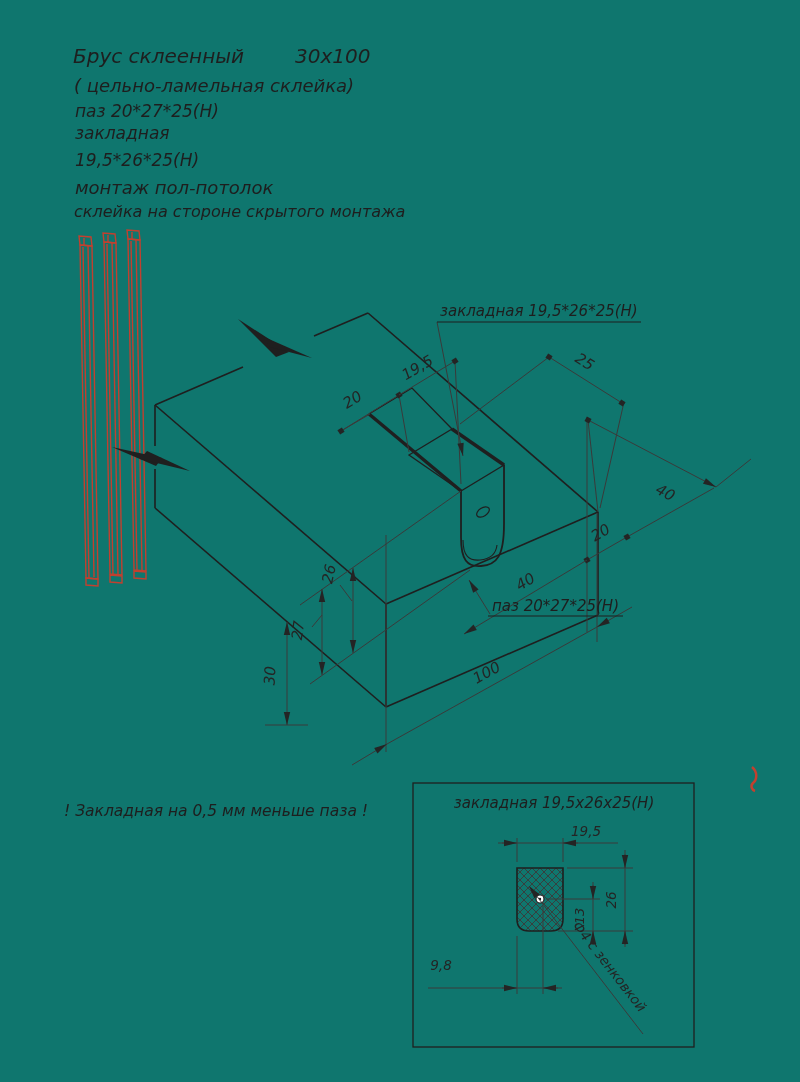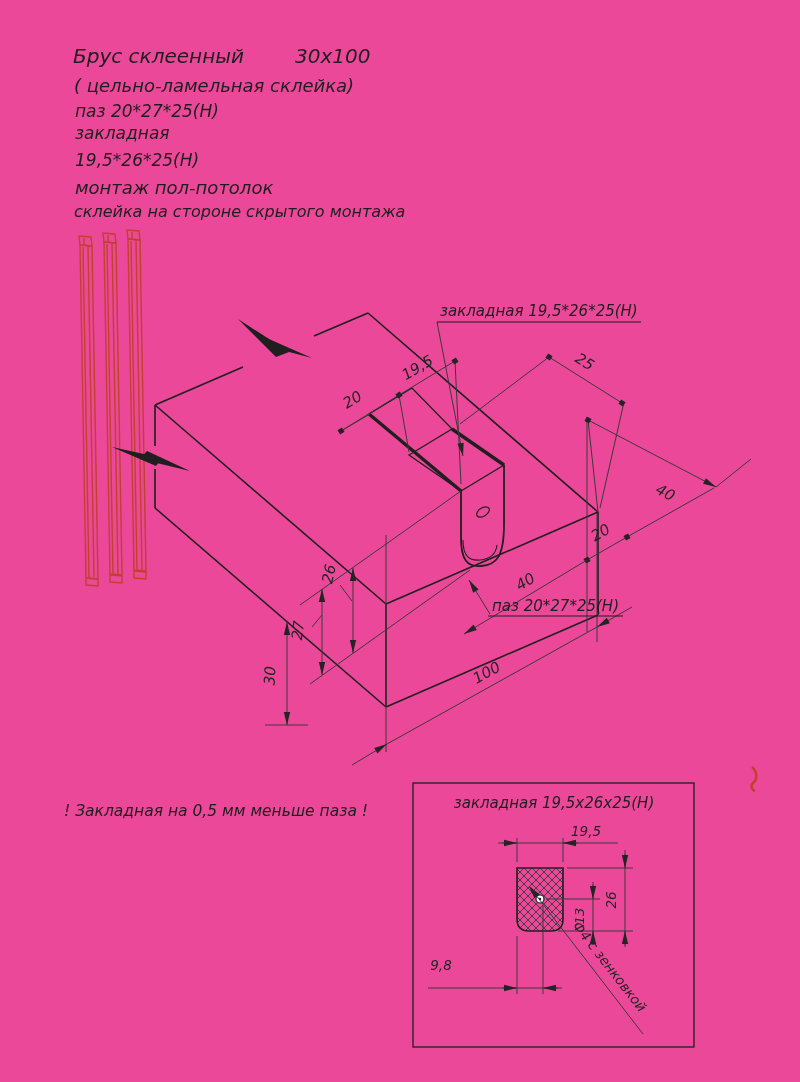--- a/index.html
+++ b/index.html
@@ -1,16 +1,16 @@
 <!DOCTYPE html>
 <html><head>
 <meta charset="utf-8">
 <style>
   html,body{margin:0;padding:0;background:#ffffff;}
-  .page{position:relative;width:800px;height:1082px;background:#ec4899;overflow:hidden;
+  .page{position:relative;width:800px;height:1082px;background:#0f766e;overflow:hidden;
         font-family:"DejaVu Sans", sans-serif;}
   svg{display:block;}
   .cad{font-family:"DejaVu Sans", sans-serif;font-style:italic;fill:#1e1e1e;}
   .dimtxt{font-family:"DejaVu Sans", sans-serif;font-style:italic;fill:#242424;}
 </style>
 </head>
 <body>
 
 <div class="page">
 <svg width="800" height="1082" viewBox="0 0 800 1082">

